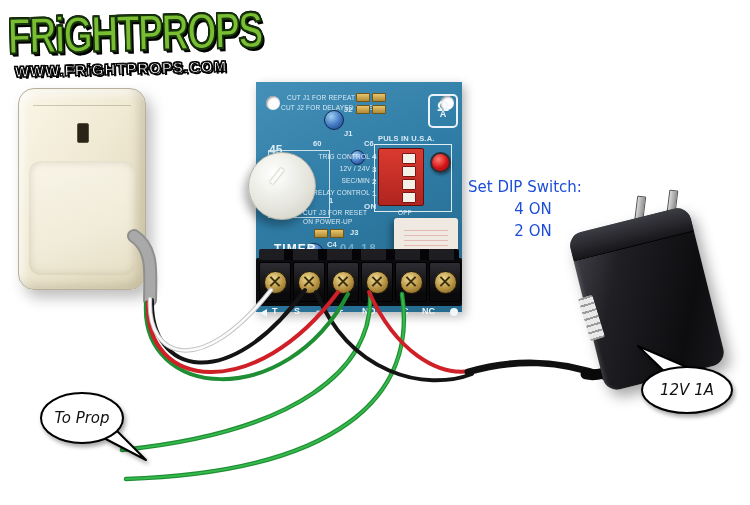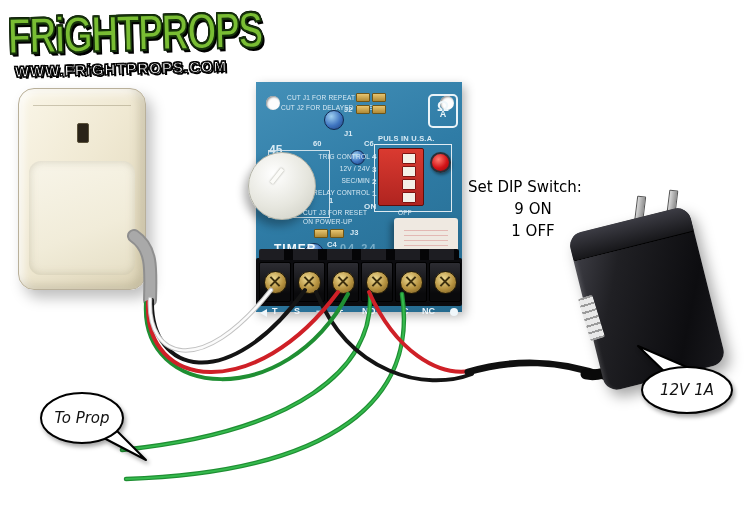--- a/index.html
+++ b/index.html
@@ -92,21 +92,21 @@
     transform:rotate(-14deg);
     background:linear-gradient(115deg,#45454d 0%,#202024 30%,#0d0d10 75%,#1a1a1e 100%);
     box-shadow:4px 8px 14px rgba(0,0,0,.35), inset 2px 2px 4px rgba(255,255,255,.15);}
   .adapter-cap{position:absolute;left:0;top:0;width:100%;height:26px;border-radius:14px 14px 3px 3px;
     background:linear-gradient(180deg,#3c3c44,#17171a);border-bottom:1px solid #000;}
   .adapter-label{position:absolute;left:-4px;top:64px;width:15px;height:44px;background:#e9e9e9;
     border-radius:2px;transform:rotate(-3deg);
     background-image:repeating-linear-gradient(0deg,#9a9a9a 0 2px,#e9e9e9 2px 7px);}
 
   
-  .dip-note{position:absolute;left:468px;top:176px;width:150px;color:#000000;
+  .dip-note{position:absolute;left:468px;top:176px;width:150px;color:#1d4ed8;
     font-family:"DejaVu Sans","Liberation Sans",sans-serif;font-size:15px;line-height:22px;}
   .dip-note .t{white-space:nowrap;}
   .dip-note .l{text-align:center;width:130px;}
 
   .bubble-svg{position:absolute;filter:drop-shadow(2px 3px 2px rgba(0,0,0,.35));}
   .bubble-text{font-family:"DejaVu Sans","Liberation Sans",sans-serif;font-style:italic;font-size:15px;fill:#111;}
 
   .wires{position:absolute;left:0;top:0;pointer-events:none;}
 </style>
 </head>
@@ -179,21 +179,21 @@
 
     <div class="ss" style="left:47px;top:127px;">CUT J3 FOR RESET</div>
     <div class="ss" style="left:47px;top:136px;">ON POWER-UP</div>
     <div class="pad" style="left:58px;top:147px;"></div>
     <div class="pad" style="left:74px;top:147px;"></div>
     <div class="ss ss-b" style="left:94px;top:146px;font-size:7.5px;">J3</div>
     <div class="ss ss-b" style="left:71px;top:158px;font-size:7.5px;">C4</div>
     <div class="cap" style="left:48px;top:161px;width:18px;height:18px;"></div>
 
     <div class="timer-label">TIMER</div>
-    <div class="etch">04 24</div>
+    <div class="etch">04 18</div>
 
     <div class="relay"></div>
 
     <div class="thousing">
       <div class="tcell" style="left:3px;">
           <div class="screw"></div>
         </div>
       <div class="tcell" style="left:37px;">
           <div class="screw"></div>
         </div>
@@ -249,22 +249,22 @@
     <div class="prong" style="left:60px;top:8px;"></div>
     <div class="prong" style="left:92px;top:2px;height:37px;"></div>
     <div class="adapter-body">
       <div class="adapter-cap"></div>
       <div class="adapter-label"></div>
     </div>
   </div>
 
   <div class="dip-note">
     <div class="t">Set DIP Switch:</div>
-    <div class="l">9 ON</div>
-    <div class="l">1 OFF</div>
+    <div class="l">4 ON</div>
+    <div class="l">2 ON</div>
   </div>
 
   <svg class="bubble-svg" style="left:38px;top:388px;" width="125" height="85">
     <path d="M62,48 L108,72 L78,42 Z" fill="#ffffff" stroke="#000" stroke-width="2" stroke-linejoin="round"></path>
     <ellipse cx="44" cy="30" rx="41" ry="25" fill="#ffffff" stroke="#000" stroke-width="2"></ellipse>
     <text class="bubble-text" x="44" y="35" text-anchor="middle">To Prop</text>
   </svg>
 
   <svg class="bubble-svg" style="left:615px;top:330px;" width="135" height="90">
     <path d="M52,44 L23,16 L74,38 Z" fill="#ffffff" stroke="#000" stroke-width="2" stroke-linejoin="round"></path>

